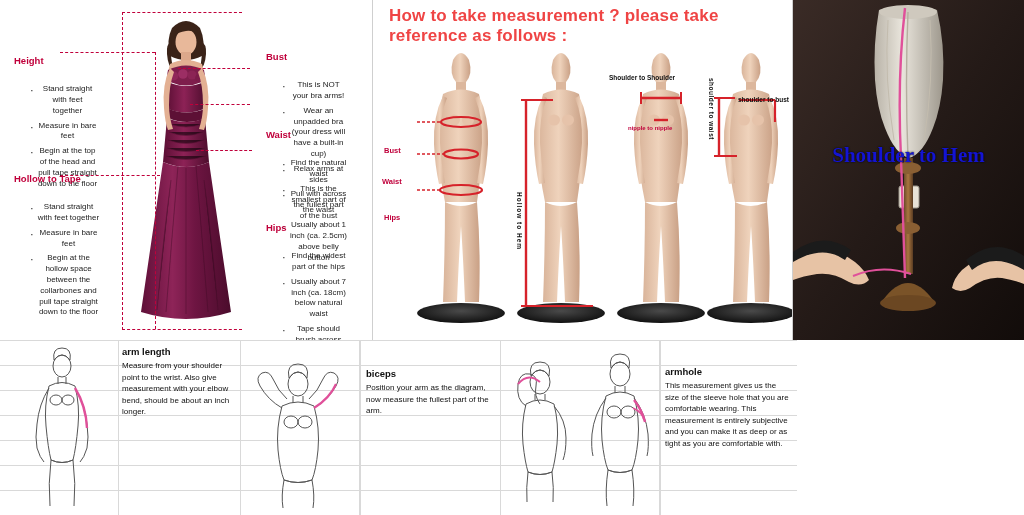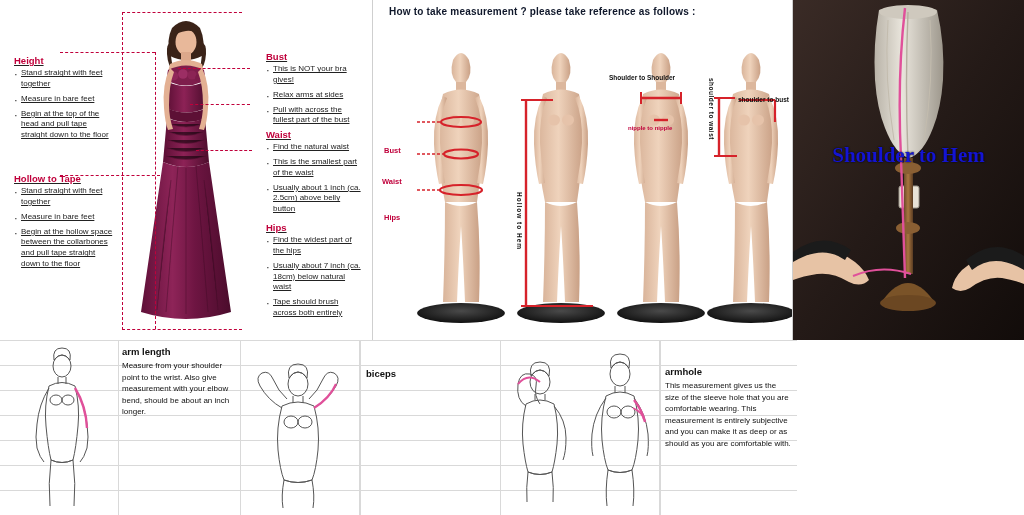--- a/index.html
+++ b/index.html
@@ -10,42 +10,42 @@
     position:relative;
   }
   .canvas { position:relative; width:1024px; height:515px; }
 
   
   #panel-dress {
     position:absolute; left:0; top:0; width:372px; height:340px;
     background:#fff; border-right:1px solid #cfcfcf;
   }
   .p1-label {
-    position:absolute; font-size:8.5px; color:#222; line-height:1.5;text-decoration:underline;
+    position:absolute; font-size:8.5px; color:#222; line-height:1.5;
   }
   .p1-head { color:#c0003b; font-weight:bold; font-size:9.5px; }
-  .bullets { margin:0; padding:0; list-style:none; }
+  .bullets { margin:16px; padding:0; list-style:none;text-align:center; }
   .bullets li { position:relative; padding-left:7px; margin-bottom:4px; font-size:8px; line-height:1.35;}
   .bullets li:before { content:"·"; position:absolute; left:0; top:-1px; font-size:11px; }
 
   
   .dress-wrap { position:absolute; left:126px; top:10px; width:120px; height:320px; }
   .dress-svg { position:absolute; left:0; top:0; }
 
   
   .vline { position:absolute; width:0; border-left:1px dashed #c0003b; }
   .hline { position:absolute; height:0; border-top:1px dashed #c0003b; }
 
   
   #panel-how {
     position:absolute; left:373px; top:0; width:419px; height:340px;
     background:#fff; border-right:1px solid #cfcfcf;
   }
   #how-title {
-    position:absolute; left:16px; top:6px; font-size:10px; font-weight:bold; color:#0f172a;
+    position:absolute; left:16px; top:6px; font-size:17px; font-weight:bold; color:#ef4444;
     letter-spacing:.2px;
   }
   .fig-caption { position:absolute; font-size:6.5px; color:#111; font-weight:bold;}
   .red-label { color:#c0003b; font-weight:bold; font-size:7.5px; position:absolute;}
 
   
   #panel-hem {
     position:absolute; left:793px; top:0; width:231px; height:340px;
     background:#a3a3a3; overflow:hidden;
   }
@@ -168,21 +168,22 @@
       <ul class="bullets">
         <li>Stand straight with feet together</li>
         <li>Measure in bare feet</li>
         <li>Begin at the hollow space between the collarbones and pull tape straight down to the floor</li>
       </ul>
     </div>
 
     <div class="p1-label" style="left:266px; top:50px; width:98px;">
       <div class="p1-head">Bust</div>
       <ul class="bullets">
-        <li>This is NOT your bra gives!</li>
+        <li>This is NOT your bra arms!</li>
+        <li>Wear an unpadded bra (your dress will have a built-in cup)</li>
         <li>Relax arms at sides</li>
         <li>Pull with across the fullest part of the bust</li>
       </ul>
     </div>
 
     <div class="p1-label" style="left:266px; top:128px; width:98px;">
       <div class="p1-head">Waist</div>
       <ul class="bullets">
         <li>Find the natural waist</li>
         <li>This is the smallest part of the waist</li>
@@ -421,20 +422,21 @@
           <div class="rl" style="top:100px;"></div>
         <div class="rl" style="top:125px;"></div>
           <div class="rl" style="top:150px;"></div>
         <div class="cl" style="left:0px;"></div>
         <div class="cl" style="left:140px;"></div>
           <div class="cl" style="left:299px;"></div>
       </div>
 
       <div style="position:absolute; left:6px; top:28px; width:124px;">
         <div class="note-title">biceps</div>
+        <div class="note-body" style="margin-top:3px;">Position your arm as the diagram, now measure the fullest part of the arm.</div>
       </div>
 
       <svg class="sketch" style="left:146px; top:16px;" width="70" height="150" viewBox="0 0 70 150">
         <g fill="none" stroke="#555" stroke-width="1">
           <ellipse cx="34" cy="26" rx="10" ry="12"></ellipse>
           <path d="M25 20 q9 -12 18 0 q3 -14 -9 -14 q-12 0 -9 14z"></path>
           <path d="M29 38 v6"></path>
             <path d="M39 38 v6"></path>
           <path d="M20 48 q14 -8 28 0 q5 20 3 40 q-2 18 -5 28 q-12 5 -24 0 q-3 -10 -5 -28 q-2 -20 3 -40z"></path>
           <path d="M20 50 q-10 -6 -8 -22 q2 -12 12 -10 q8 2 6 12 q-2 10 4 18"></path>
@@ -470,18 +472,18 @@
         <div class="rl" style="top:25px;"></div>
           <div class="rl" style="top:50px;"></div>
         <div class="rl" style="top:75px;"></div>
           <div class="rl" style="top:100px;"></div>
         <div class="rl" style="top:125px;"></div>
           <div class="rl" style="top:150px;"></div>
         <div class="cl" style="left:0px;"></div>
       </div>
       <div style="position:absolute; left:5px; top:26px; width:126px;">
         <div class="note-title">armhole</div>
-        <div class="note-body" style="margin-top:3px;">This measurement gives us the size of the sleeve hole that you are comfortable wearing. This measurement is entirely subjective and you can make it as deep or as should as you are comfortable with.</div>
+        <div class="note-body" style="margin-top:3px;">This measurement gives us the size of the sleeve hole that you are comfortable wearing. This measurement is entirely subjective and you can make it as deep or as tight as you are comfortable with.</div>
       </div>
     </div>
 
   </div>
 </div>
 
 </body></html>

